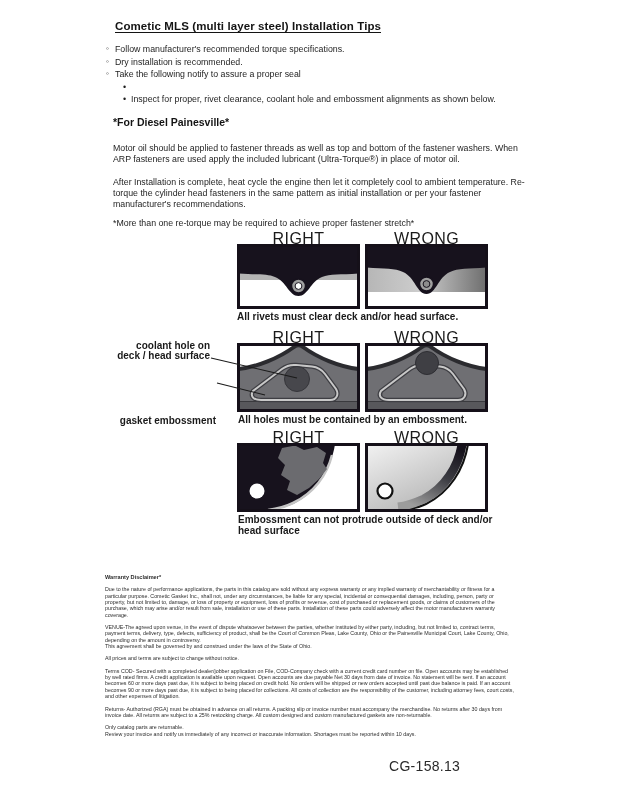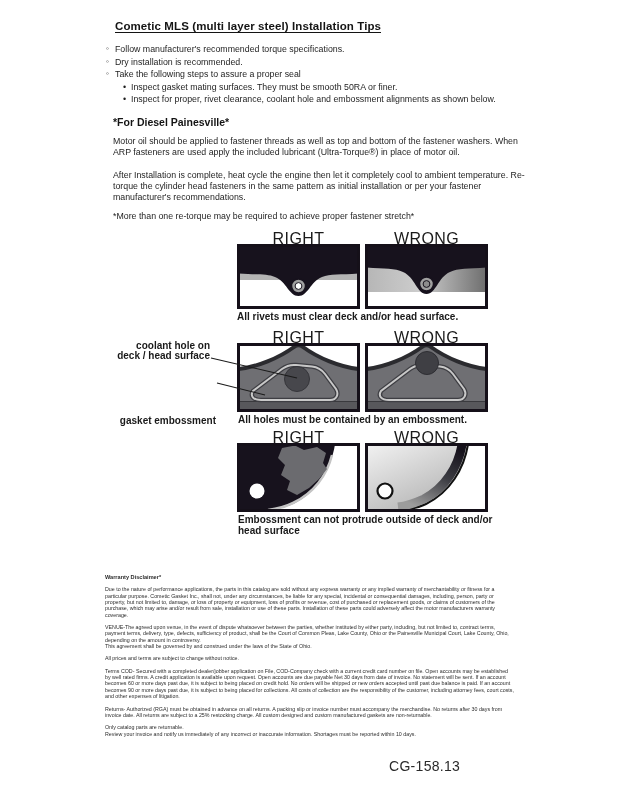--- a/index.html
+++ b/index.html
@@ -21,21 +21,21 @@
     white-space:nowrap;
   }
   
   .tips{left:106px;top:43px;width:440px;font-size:8.8px;line-height:12.6px;color:#1e1e1e;}
   .tip-row{display:flex;}
   .tip-row .m1{width:9px;font-size:8px;line-height:12.6px;color:#1e1e1e;}
   .tip-sub{padding-left:17px;}
   .tip-sub .m2{width:8px;font-size:9px;line-height:12.6px;}
   
   .diesel-heading{left:113px;top:116px;font-size:10.5px;font-weight:bold;color:#141414;}
-  .para{left:113px;width:420px;font-size:8.8px;line-height:11px;color:#1e1e1e;}
+  .para{left:113px;width:420px;font-size:8.8px;line-height:11px;color:#1e1e1e;margin-top:7px;}
   .p1{top:136px;}
   .p2{top:170px;}
   .note{top:211px;}
   
   .fig-label{width:123px;text-align:center;font-size:16px;letter-spacing:.4px;color:#1a1a1a;white-space:nowrap;}
   .r1l{left:237px;top:230px;}  .r1r{left:365px;top:230px;}
   .r2l{left:237px;top:329px;}  .r2r{left:365px;top:329px;}
   .r3l{left:237px;top:429px;}  .r3r{left:365px;top:429px;}
   .caption{font-size:10px;font-weight:bold;color:#1a1a1a;white-space:nowrap;}
   .cap1{left:237px;top:311px;}
@@ -68,25 +68,24 @@
   <div class="tip-row">
       <span class="m1">◦</span>
       <span>Follow manufacturer's recommended torque specifications.</span>
     </div>
   <div class="tip-row">
       <span class="m1">◦</span>
       <span>Dry installation is recommended.</span>
     </div>
   <div class="tip-row">
       <span class="m1">◦</span>
-      <span>Take the following steps to assure a proper seal</span>
+      <span>Take the following notify to assure a proper seal</span>
     </div>
   <div class="tip-row tip-sub">
       <span class="m2">•</span>
-      <span>Inspect gasket mating surfaces.  They must be smooth 50RA or finer.</span>
     </div>
   <div class="tip-row tip-sub">
       <span class="m2">•</span>
       <span>Inspect for proper, rivet clearance, coolant hole and embossment alignments as shown below.</span>
     </div>
 </div>
 
 <div class="abs diesel-heading">*For Diesel Painesville*</div>
 <div class="abs para p1">Motor oil should be applied to fastener threads as well as top and bottom of the fastener washers. When ARP fasteners are used apply the included lubricant (Ultra-Torque®) in place of motor oil.</div>
 <div class="abs para p2">After Installation is complete, heat cycle the engine then let it completely cool to ambient temperature. Re-torque the cylinder head fasteners in the same pattern as initial installation or per your fastener manufacturer's recommendations.</div>

